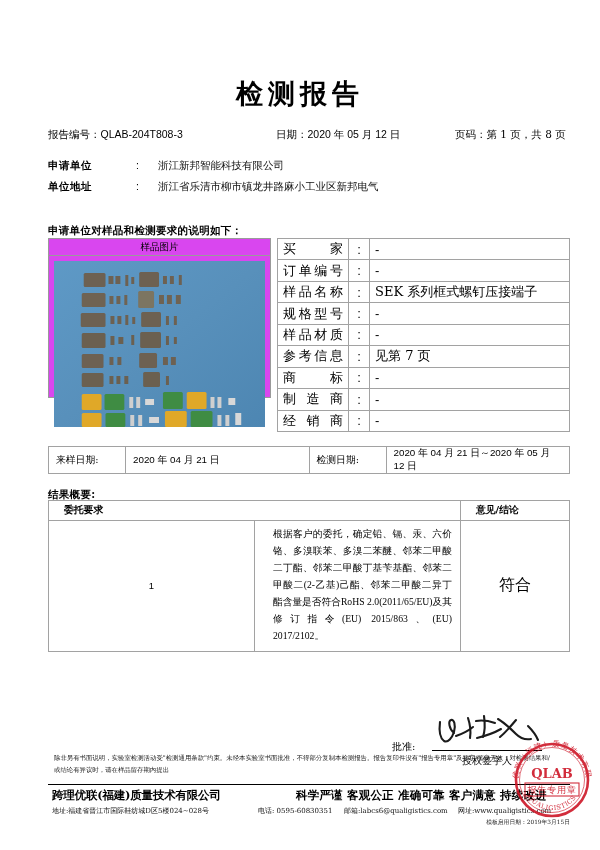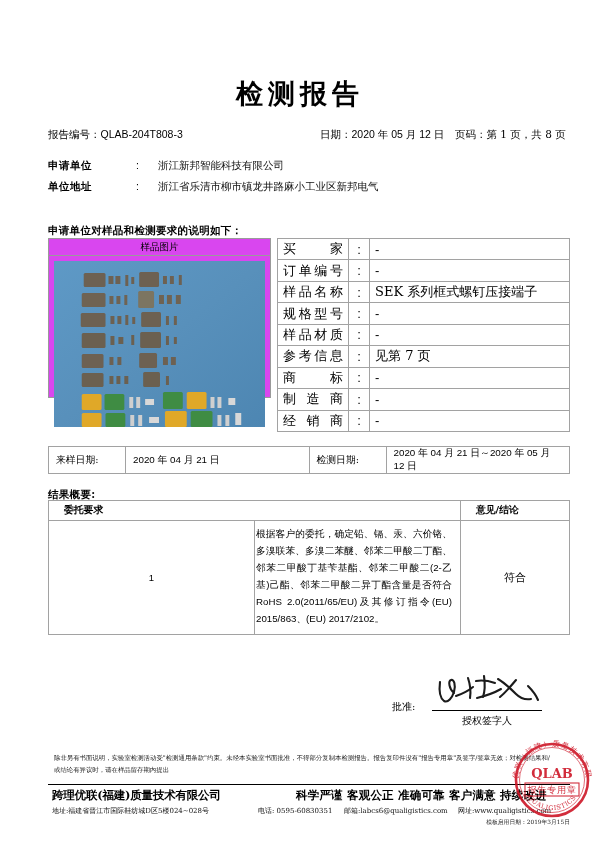--- a/index.html
+++ b/index.html
@@ -57,21 +57,21 @@
     top: 128px;
     width: 522px;
     height: 16px;
     font-size: 10.5px;
     color: #000;
   }
   .meta-item { position: absolute; white-space: nowrap; }
   .meta-label { font-family: "DejaVu Serif", "Liberation Serif", serif; }
   .meta-value { font-family: "Liberation Sans", sans-serif; }
   .m1 { left: 0; }
-  .m2 { left: 228px; margin-left: 44px; }
+  .m2 { left: 228px; }
   .m3 { left: 407px; }
 
   
   .applicant {
     position: absolute;
     left: 18px;
     top: 159px;
     width: 522px;
     font-size: 10.5px;
   }
@@ -225,39 +225,39 @@
   }
   th.h-req { }
   th.h-concl { width: 78px; text-align: center; }
   td.r-no {
     width: 22px;
     text-align: center;
     font-family: "Liberation Sans", sans-serif;
     font-size: 9.5px;
   }
   td.r-body {
-    padding: 5px 8px 6px 1px;
-    font-family: Liberation Sans, sans-serif;
+    padding: 5px 8px 6px 18px;
+    font-family: Liberation Serif, serif;
     font-size: 9.7px;
     line-height: 1.75;
     text-align: justify;
     color: #111;
   }
   td.r-concl {
     width: 78px;
     text-align: center;
     font-family: "DejaVu Serif", "Liberation Serif", serif;
-    font-size: 11px;
+    font-size: 16px;
   }
 
   
   .sig-area {
     position: absolute;
     left: 330px;
-    top: 674px;
+    top: 714px;
     width: 200px;
     height: 60px;
   }
   .sig-label {
     position: absolute;
     left: 32px;
     top: 26px;
     font-size: 10px;
     font-family: "DejaVu Serif", "Liberation Serif", serif;
     color: #000;

